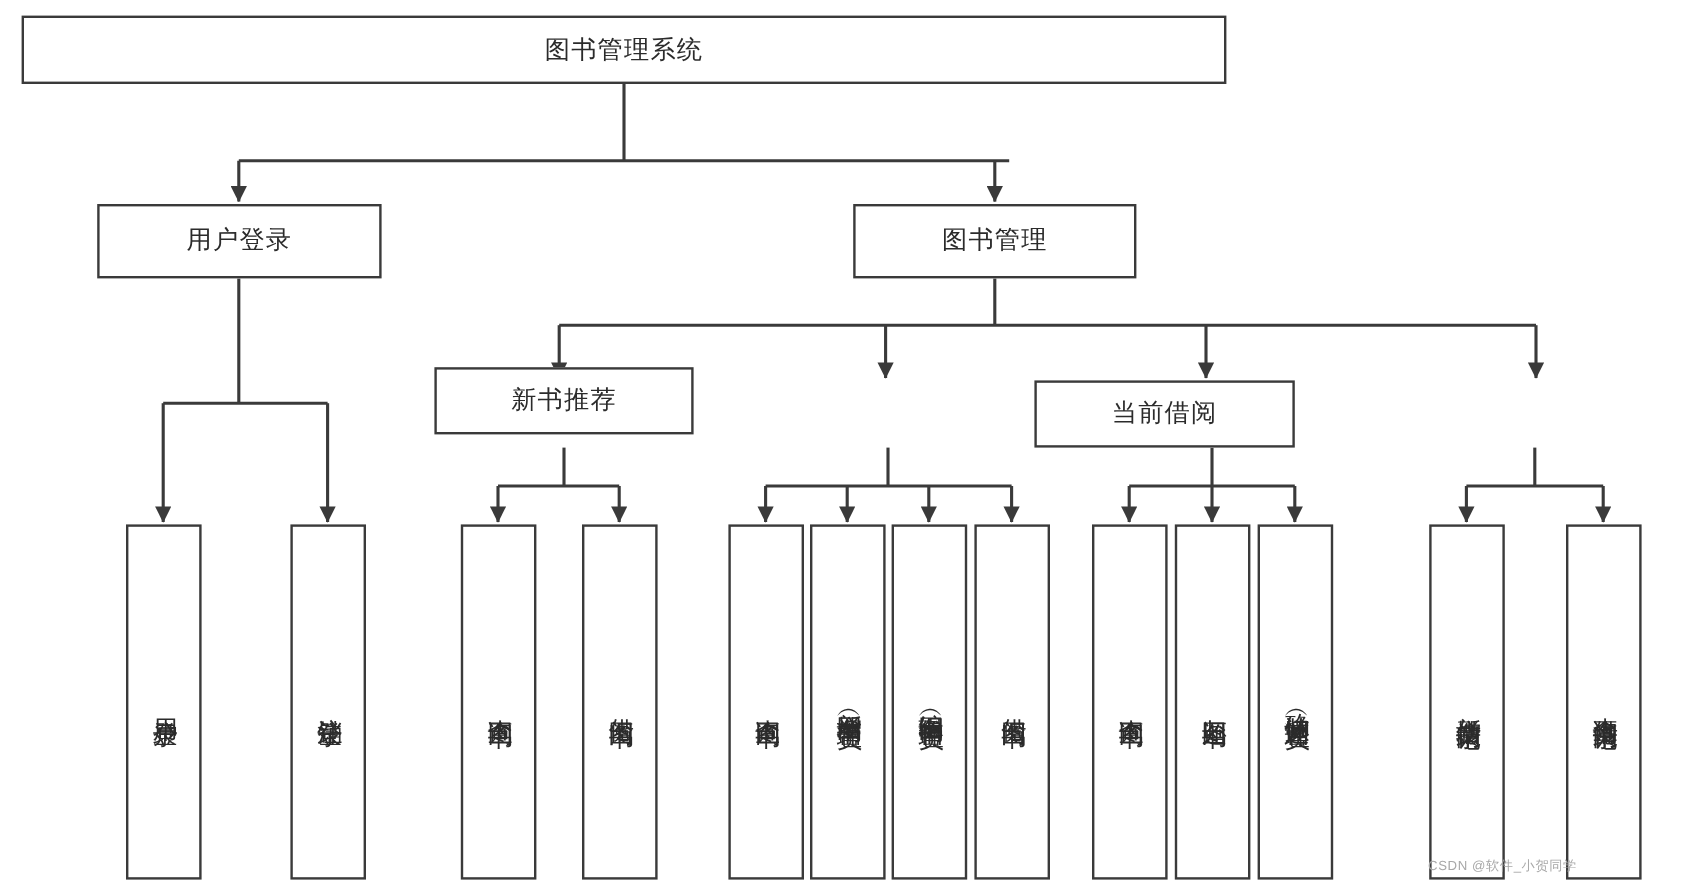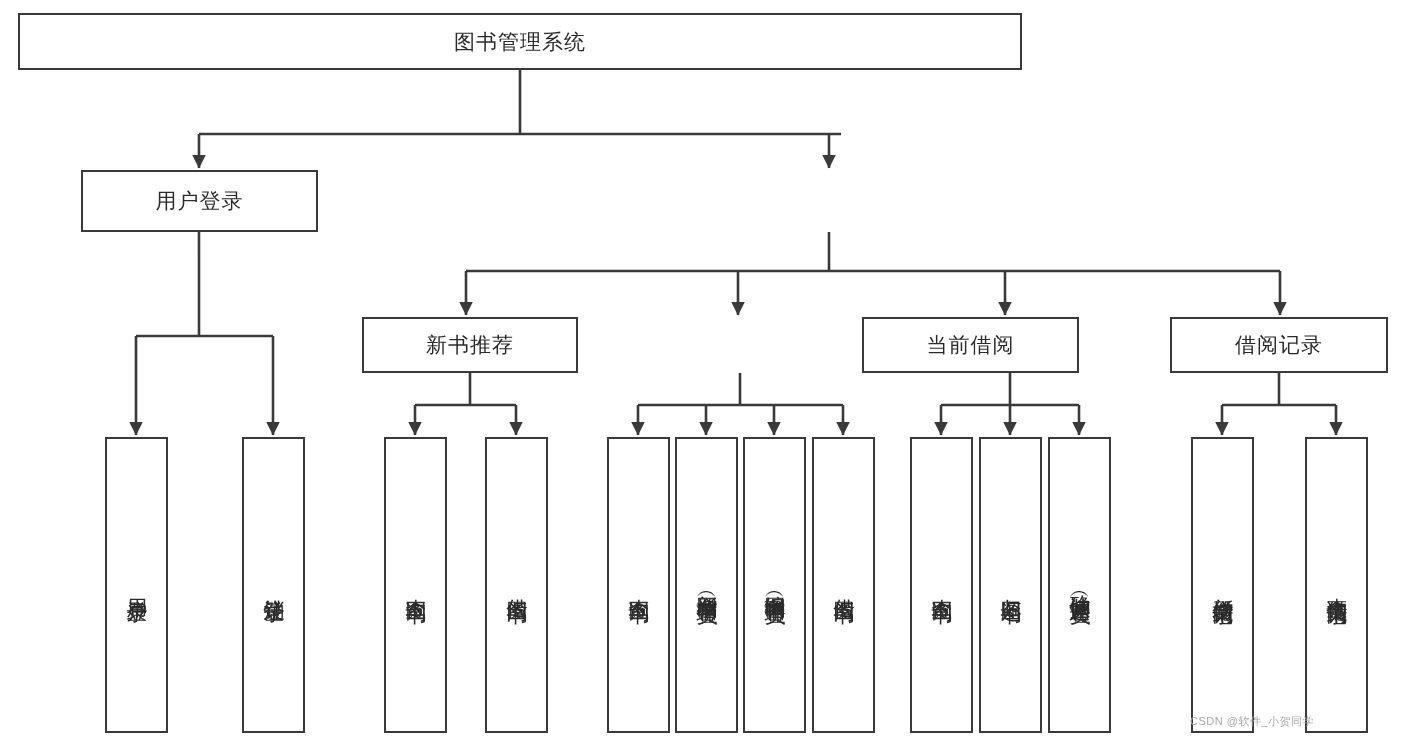--- a/index.html
+++ b/index.html
@@ -117,29 +117,29 @@
     </g>
   </svg>
 
   <div class="node node-h" style="left:18px; top:13px; width:1004px; height:57px;">
     <span class="label">图书管理系统</span>
   </div>
 
   <div class="node node-h" style="left:81px; top:170px; width:237px; height:62px;">
     <span class="label">用户登录</span>
   </div>
+  <div class="node node-h" style="left:711px; top:170px; width:236px; height:62px;">
+    <span class="label">图书管理</span>
+  </div>
 
-  <div class="node node-h" style="left:362px; top:317px; width:216px; height:56px;">
+  <div class="node node-h" style="left:362px; top:306px; width:216px; height:56px;">
     <span class="label">新书推荐</span>
   </div>
   <div class="node node-h" style="left:862px; top:317px; width:217px; height:56px;text-align:center;">
     <span class="label">当前借阅</span>
-  </div>
-  <div class="node node-h" style="left:1170px; top:317px; width:218px; height:56px;">
-    <span class="label">借阅记录</span>
   </div>
 
   <div class="node node-v" style="left:105px; top:437px; width:63px; height:296px;">
     <span class="label">用户登录</span>
   </div>
   <div class="node node-v" style="left:242px; top:437px; width:63px; height:296px;">
     <span class="label">注销登录</span>
   </div>
 
   <div class="node node-v" style="left:384px; top:437px; width:63px; height:296px;">

